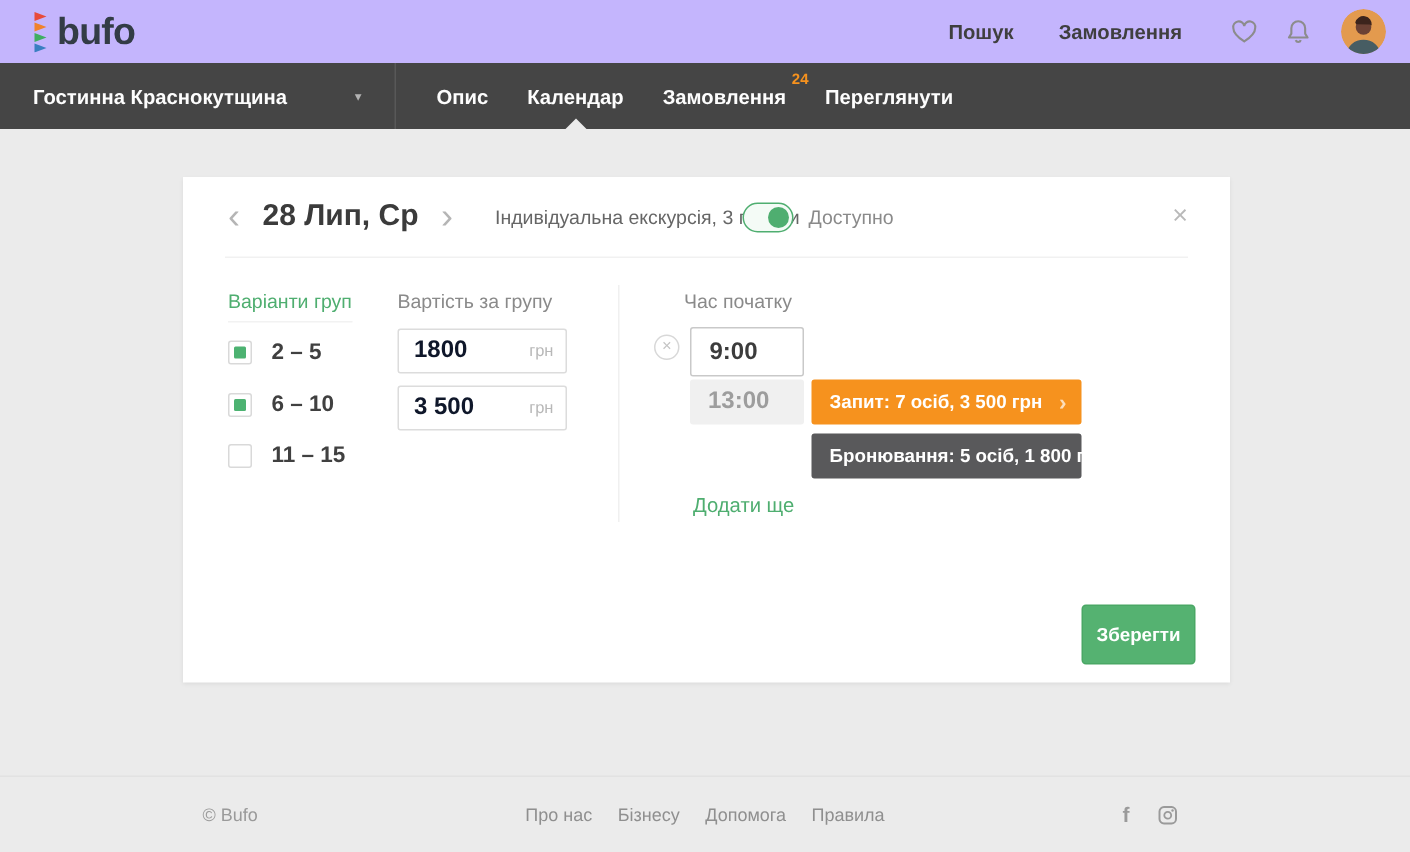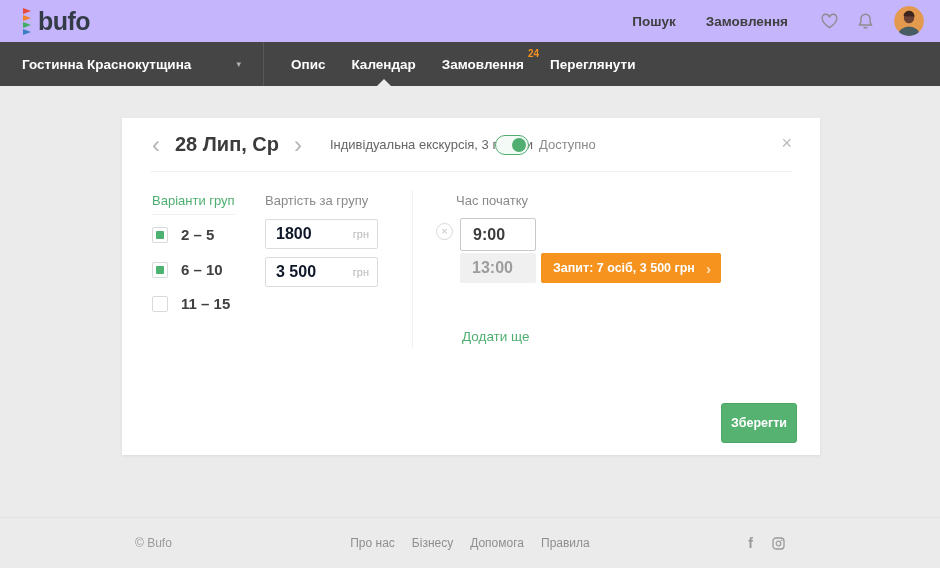--- a/index.html
+++ b/index.html
@@ -227,20 +227,24 @@
   <div class="time-active">
     <input type="text" value="9:00" style="">
   </div>
 
   <div class="time-box" style="top:135px;">13:00</div>
   <div class="slot-badge request" style="top:135px;">
     <span class="slot-text">Запит: 7 осіб, 3 500 грн</span>
     <span class="slot-chev">›</span>
   </div>
 
+  <div class="slot-badge booking" style="top:171px;">
+    <span class="slot-text">Бронювання: 5 осіб, 1 800 грн</span>
+    <span class="slot-chev">›</span>
+  </div>
 
   <a class="add-more">Додати ще</a>
 
   <button class="save-btn">Зберегти</button>
 </section>
 
 <footer class="footer">
   <span class="copyright">© Bufo</span>
   <div class="footer-links">
     <a class="footer-link">Про нас</a>

